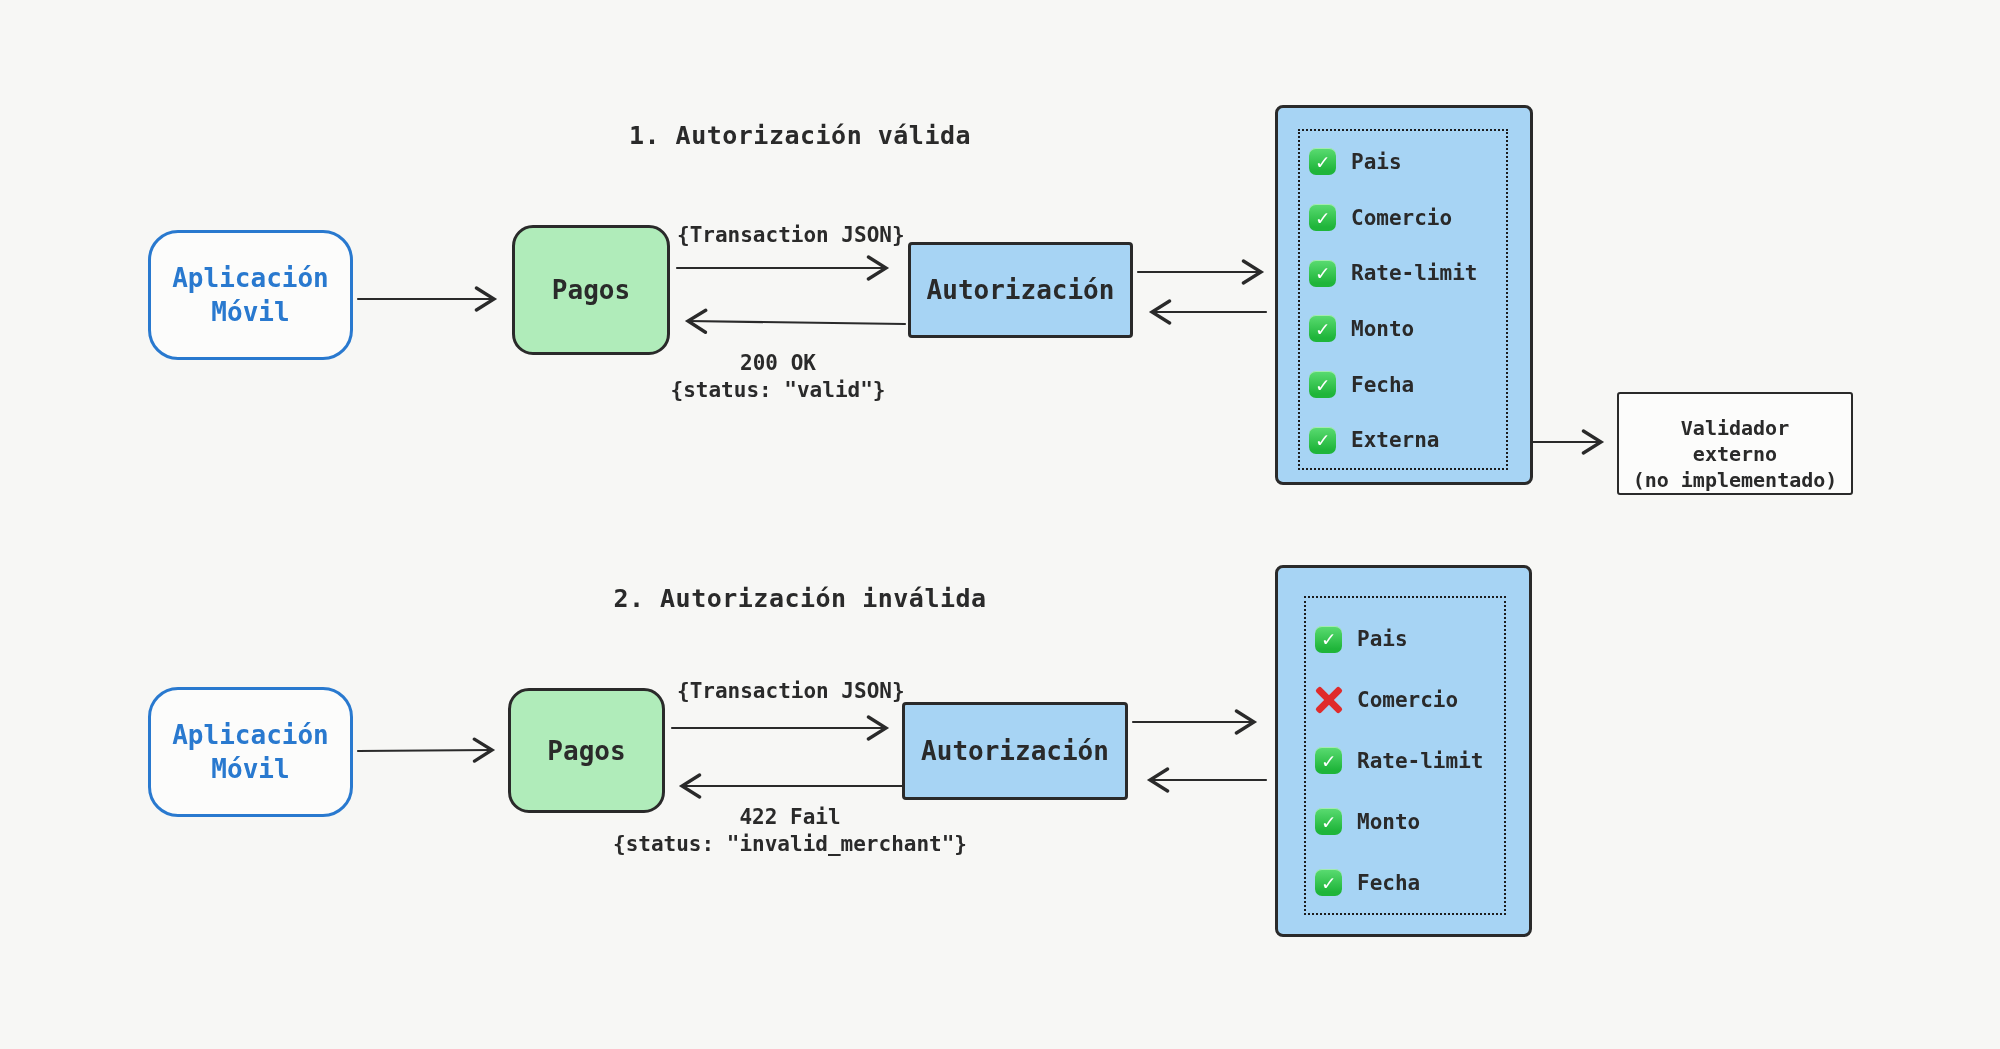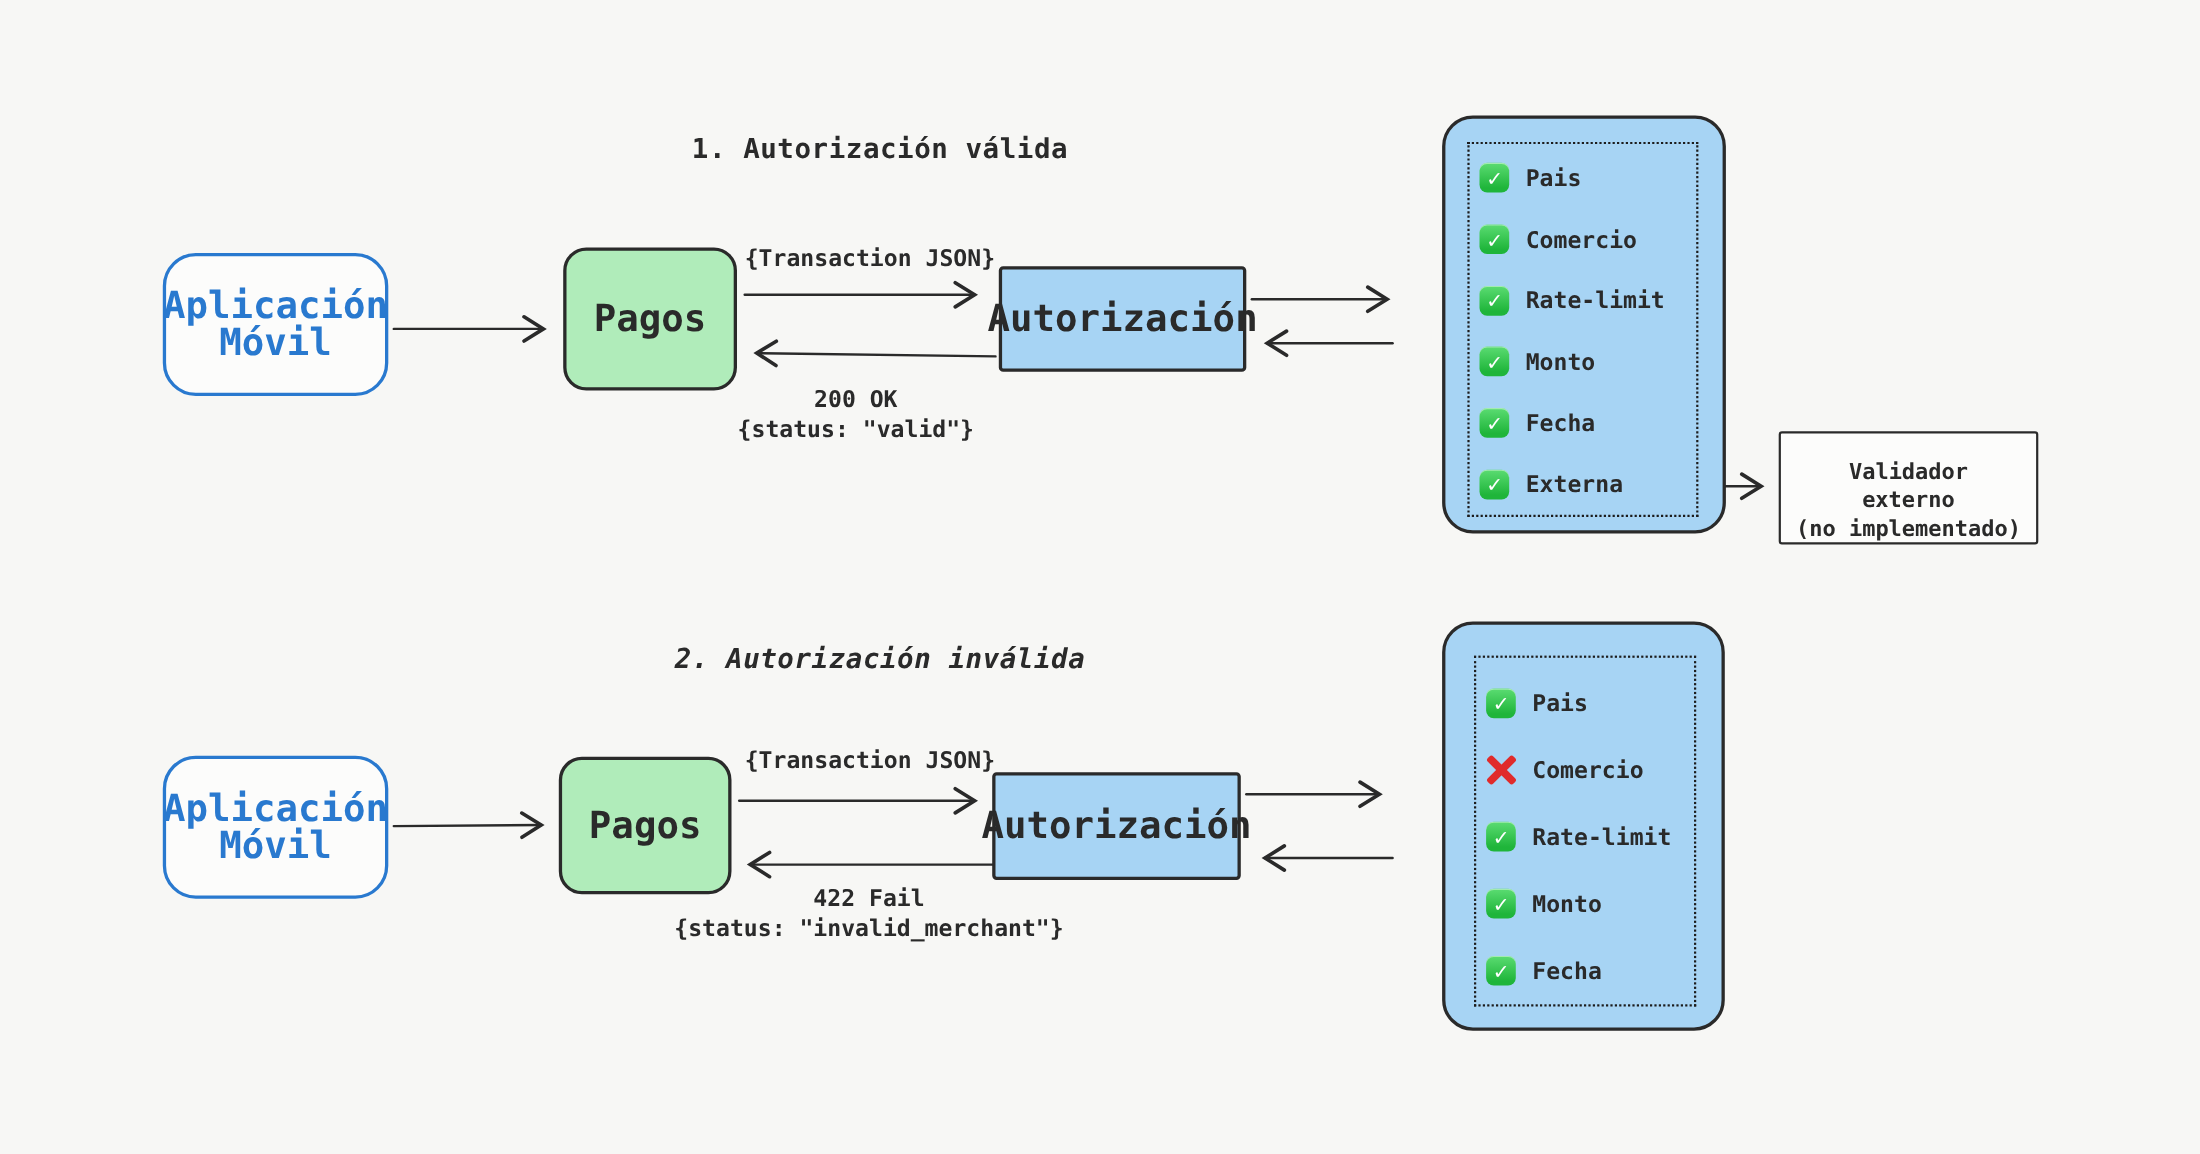--- a/index.html
+++ b/index.html
@@ -20,26 +20,26 @@
     overflow:hidden;
   }
   .canvas{position:relative;width:2000px;height:876px;background:var(--bg);color:var(--ink);}
   .arrows{position:absolute;left:0;top:0;width:2000px;height:1049px;pointer-events:none;}
 
   .section-title{
     position:absolute;text-align:center;
     font-size:25px;font-weight:bold;letter-spacing:0.5px;
   }
   #title1{left:600px;top:121px;width:400px;}
-  #title2{left:580px;top:584px;width:440px;font-style:italic;}
+  #title2{left:580px;top:584px;width:440px;}
 
   .node{
     position:absolute;display:flex;flex-direction:column;
     align-items:center;justify-content:center;
-    font-size:34px;font-weight:bold;line-height:34px;
+    font-size:26px;font-weight:bold;line-height:34px;
   }
   .app-box{
     width:205px;height:130px;
     border:3px solid var(--app_blue);border-radius:30px;
     background:var(--box_white);color:var(--app_blue);
   }
   #app1{left:148px;top:230px;}
   #app2{left:148px;top:687px;}
 
   .pagos-box{
@@ -51,23 +51,22 @@
 
   .auth-box{
     border:3px solid var(--ink);border-radius:4px;
     background:var(--blue_fill);
   }
   #auth1{left:908px;top:242px;width:225px;height:96px;}
   #auth2{left:902px;top:702px;width:226px;height:98px;}
 
   .checks-box{
     position:absolute;
-    border:3px solid var(--ink);border-radius:28px;
+    border:3px solid var(--ink);border-radius:8px;
     background:var(--blue_fill);
-    margin-left:36px;
   }
   #checks1{left:1275px;top:105px;width:258px;height:380px;}
   #checks2{left:1275px;top:565px;width:257px;height:372px;}
 
   .dotted{
     position:absolute;
     border:2.5px dotted #1c1c1c;
     display:flex;flex-direction:column;
   }
   #checks1 .dotted{left:20px;top:21px;width:210px;height:341px;padding-top:3px;}

